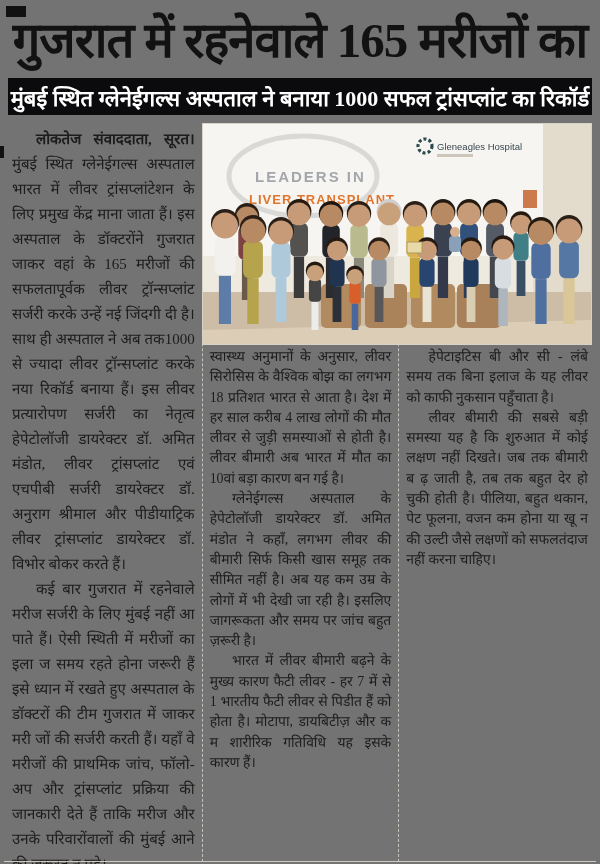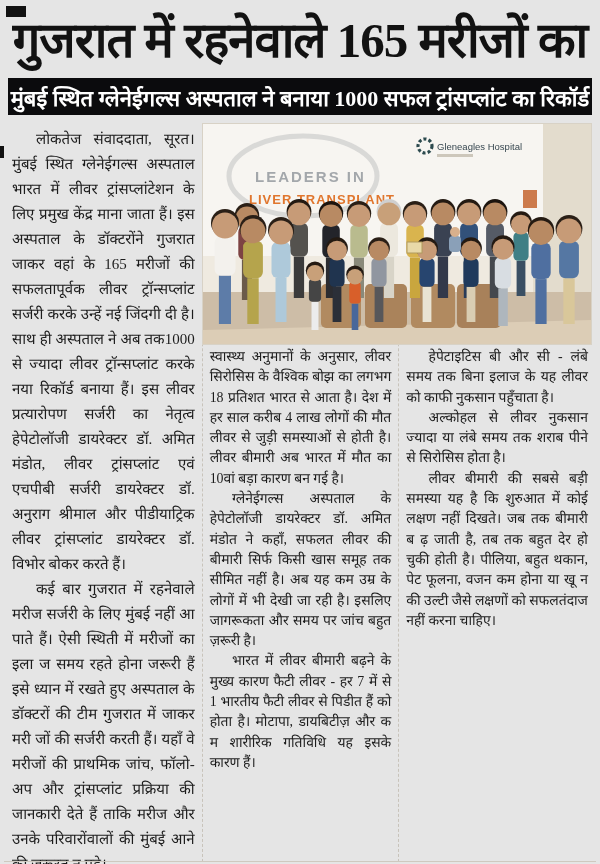--- a/index.html
+++ b/index.html
@@ -1,20 +1,20 @@
 <!DOCTYPE html>
 <html><head>
 <meta charset="utf-8">
 <style>
   html,body{margin:0;padding:0;background:#888;}
   .page{
     position:relative;
     width:600px;height:864px;
     margin:0 auto;
-    background:#e5e5e5;
+    background:#737373;
     overflow:hidden;
     font-family:"Liberation Serif","DejaVu Serif",serif;
     color:#1c1c1c;
   }
   .artifact{position:absolute;background:#111;}
   .artifact.tl{left:6px;top:6px;width:20px;height:11px;}
   .artifact.lt{left:0;top:146px;width:4px;height:12px;}
 
   .headline{
     padding-top:12px;
@@ -44,21 +44,21 @@
     width:33.33%;
     box-sizing:border-box;
     padding:0 7px;
     text-align:justify;
   }
   .col p{margin:0;}
   .col .ind{text-indent:1.6em;}
   .col-1{font-size:15px;line-height:25px;padding-top:4px;}
   .col-2,.col-3{font-size:13.9px;line-height:20.3px;padding-top:224px;}
   .col-2,.col-3{border-left:1px dashed #c8c3ba;}
-  b.dateline{font-weight:400;}
+  b.dateline{font-weight:700;}
 
   .photo-wrap{
     position:absolute;
     top:0;right:3px;
     width:388px;height:220px;
     z-index:2;
     border:1px solid #d8d2c6;
     background:#efeae0;
   }
   .photo-wrap svg{display:block;}
@@ -88,27 +88,26 @@
   <div class="content">
 
     <div class="col col-1">
       <p class="ind"><b class="dateline">लोकतेज संवाददाता, सूरत।</b> <span>मुंबई स्थित ग्लेनेईगल्स अस्पताल भारत में लीवर ट्रांसप्लांटेशन के लिए प्रमुख केंद्र माना जाता हैं। इस अस्पताल के डॉक्टरोंने गुजरात जाकर वहां के 165 मरीजों की सफलतापूर्वक लीवर ट्रॉन्सप्लांट सर्जरी करके उन्हें नई जिंदगी दी है। साथ ही अस्पताल ने अब तक1000 से ज्यादा लीवर ट्रॉन्सप्लांट करके नया रिकॉर्ड बनाया हैं। इस लीवर प्रत्यारोपण सर्जरी का नेतृत्व हेपेटोलॉजी डायरेक्टर डॉ. अमित मंडोत, लीवर ट्रांसप्लांट एवं एचपीबी सर्जरी डायरेक्टर डॉ. अनुराग श्रीमाल और पीडीयाट्रिक लीवर ट्रांसप्लांट डायरेक्टर डॉ. विभोर बोकर करते हैं।</span></p>
       <p class="ind">कई बार गुजरात में रहनेवाले मरीज सर्जरी के लिए मुंबई नहीं आ पाते हैं। ऐसी स्थिती में मरीजों का इला ज समय रहते होना जरूरी हैं इसे ध्यान में रखते हुए अस्पताल के डॉक्टरों की टीम गुजरात में जाकर मरी जों की सर्जरी करती हैं। यहाँ वे मरीजों की प्राथमिक जांच, फॉलो-अप और ट्रांसप्लांट प्रक्रिया की जानकारी देते हैं ताकि मरीज और उनके परिवारोंवालों की मुंबई आने की जरूरत न पडे।</p>
 
     </div>
 
     <div class="col col-2">
       <p>स्वास्थ्य अनुमानों के अनुसार, लीवर सिरोसिस के वैश्विक बोझ का लगभग 18 प्रतिशत भारत से आता है। देश में हर साल करीब 4 लाख लोगों की मौत लीवर से जुड़ी समस्याओं से होती है। लीवर बीमारी अब भारत में मौत का 10वां बड़ा कारण बन गई है।</p>
-      <p class="ind">ग्लेनेईगल्स अस्पताल के हेपेटोलॉजी डायरेक्टर डॉ. अमित मंडोत ने कहाँ, सफलत लीवर की बीमारी सिर्फ किसी खास समूह तक सीमित नहीं है। अब यह कम उम्र के लोगों में भी देखी जा रही है। इसलिए जागरूकता और समय पर जांच बहुत ज़रूरी है।</p>
+      <p class="ind">ग्लेनेईगल्स अस्पताल के हेपेटोलॉजी डायरेक्टर डॉ. अमित मंडोत ने कहाँ, लगभग लीवर की बीमारी सिर्फ किसी खास समूह तक सीमित नहीं है। अब यह कम उम्र के लोगों में भी देखी जा रही है। इसलिए जागरूकता और समय पर जांच बहुत ज़रूरी है।</p>
       <p class="ind">भारत में लीवर बीमारी बढ़ने के मुख्य कारण फैटी लीवर - हर 7 में से 1 भारतीय फैटी लीवर से पिडीत हैं को होता है। मोटापा, डायबिटीज़ और क म शारीरिक गतिविधि यह इसके कारण हैं।</p>
     </div>
 
     <div class="col col-3">
       <p class="ind">हेपेटाइटिस बी और सी - लंबे समय तक बिना इलाज के यह लीवर को काफी नुकसान पहुँचाता है।</p>
-      <p class="ind">अल्कोहल से लीवर नुकसान ज्यादा या लंबे समय तक शराब पीने से सिरोसिस होता है।</p>
       <p class="ind">लीवर बीमारी की सबसे बड़ी समस्या यह है कि शुरुआत में कोई लक्षण नहीं दिखते। जब तक बीमारी ब ढ़ जाती है, तब तक बहुत देर हो चुकी होती है। पीलिया, बहुत थकान, पेट फूलना, वजन कम होना या खू न की उल्टी जैसे लक्षणों को सफलतंदाज नहीं करना चाहिए।</p>
     </div>
 
     <div class="photo-wrap">
       <svg width="388" height="220" viewBox="0 0 388 220">
 
         <rect x="0" y="0" width="388" height="220" fill="#efeae0"></rect>
         <rect x="330" y="0" width="58" height="220" fill="#e3dccd"></rect>
         <rect x="0" y="0" width="340" height="132" fill="#f7f5f1"></rect>
         <rect x="0" y="168" width="388" height="52" fill="#cdbda7"></rect>

